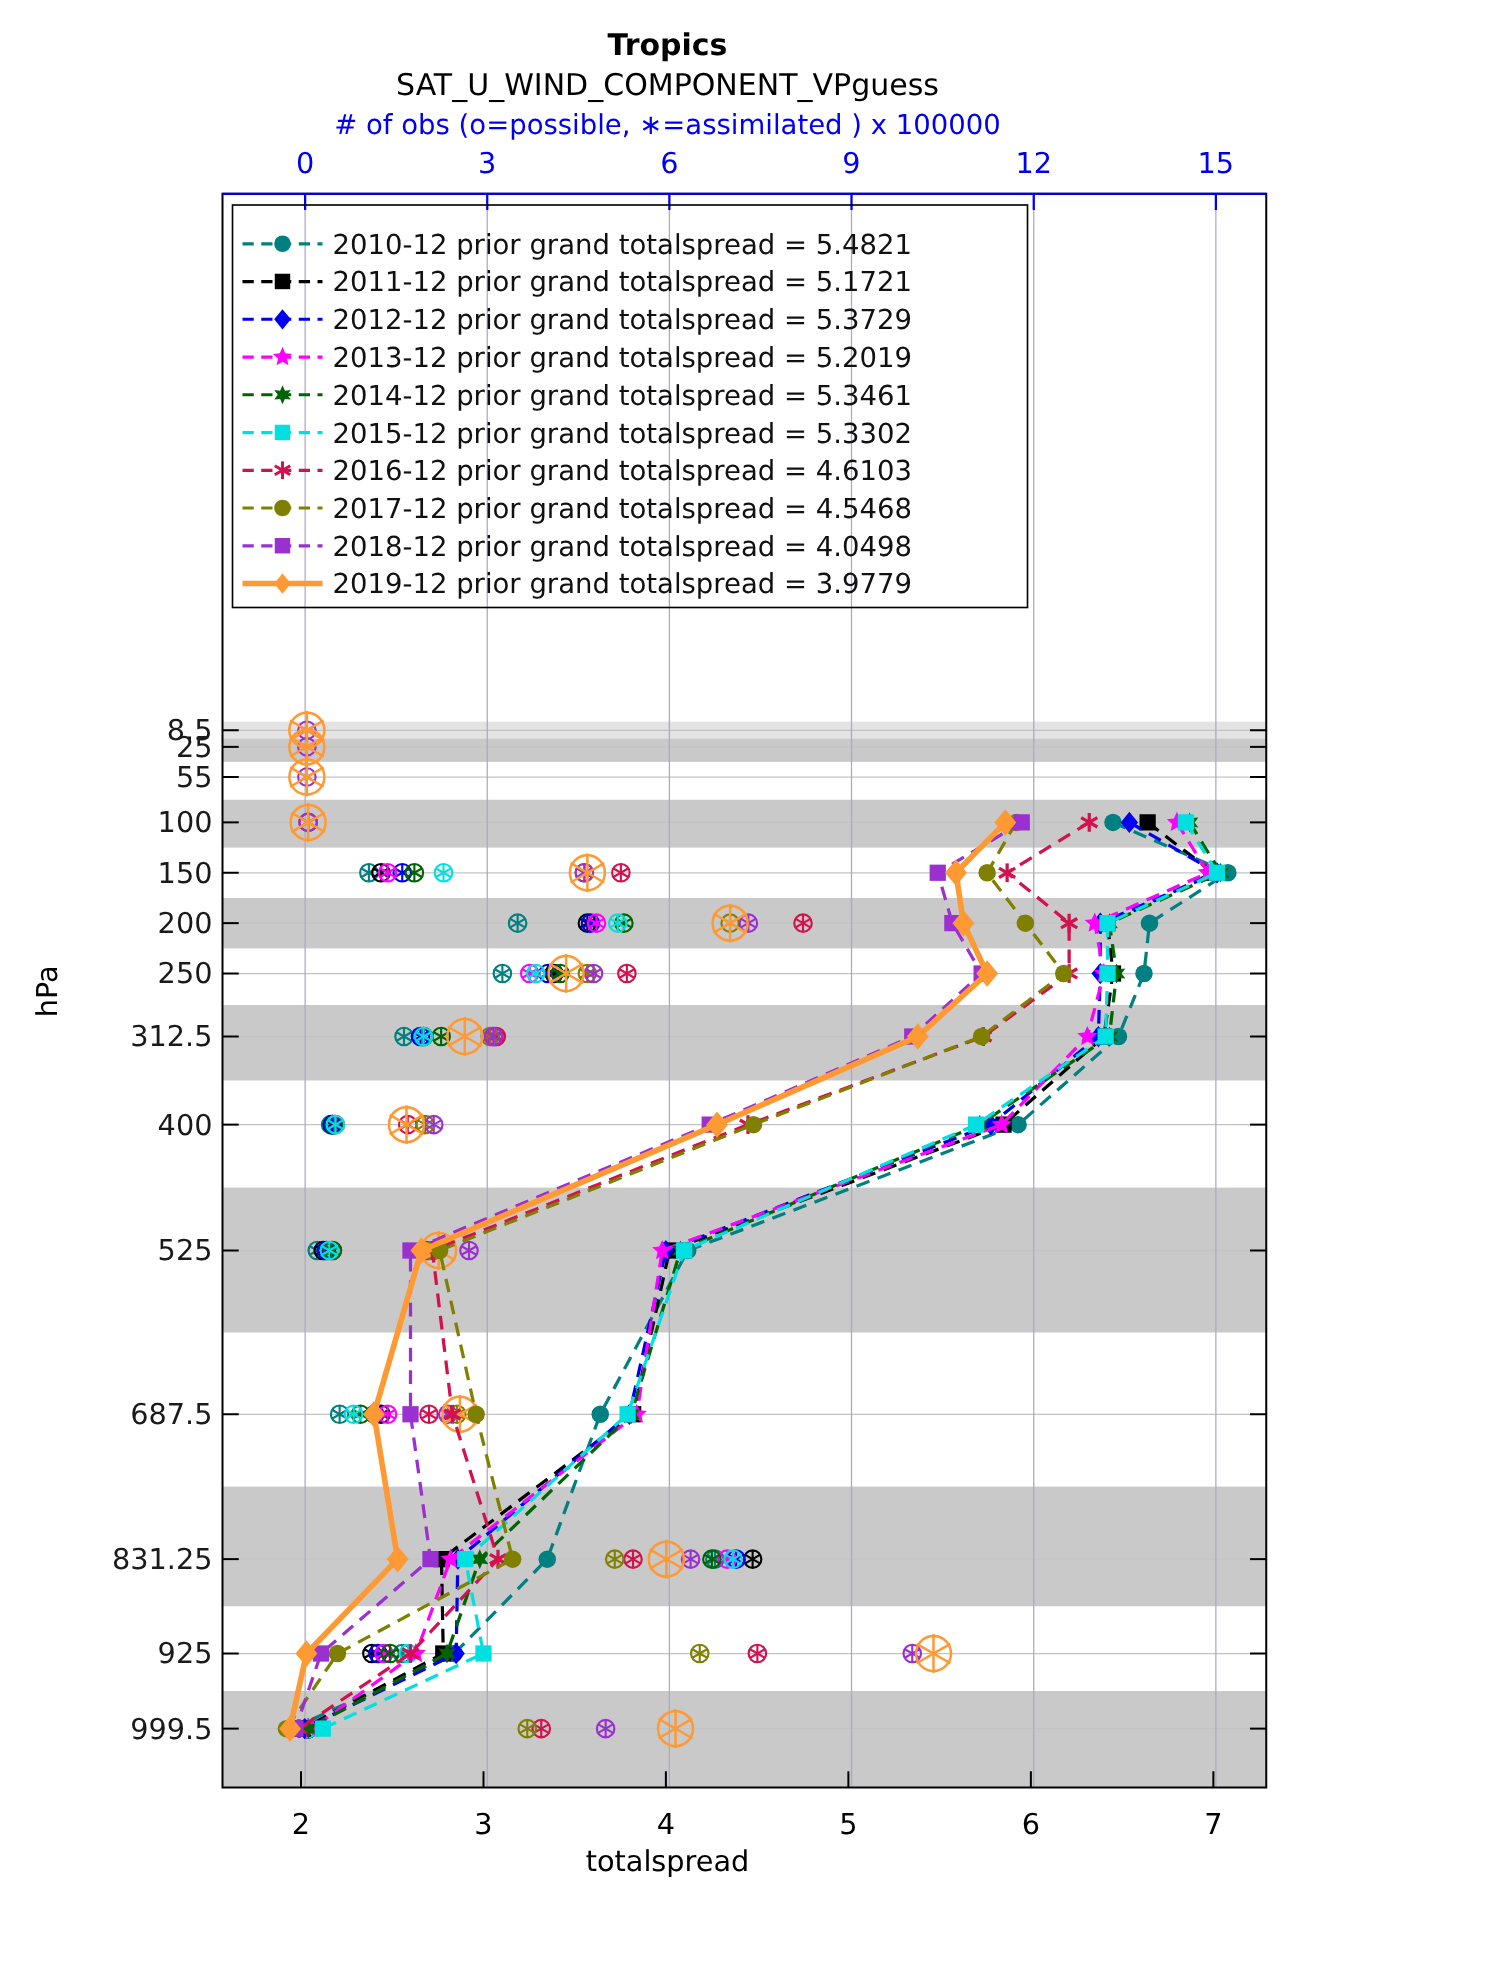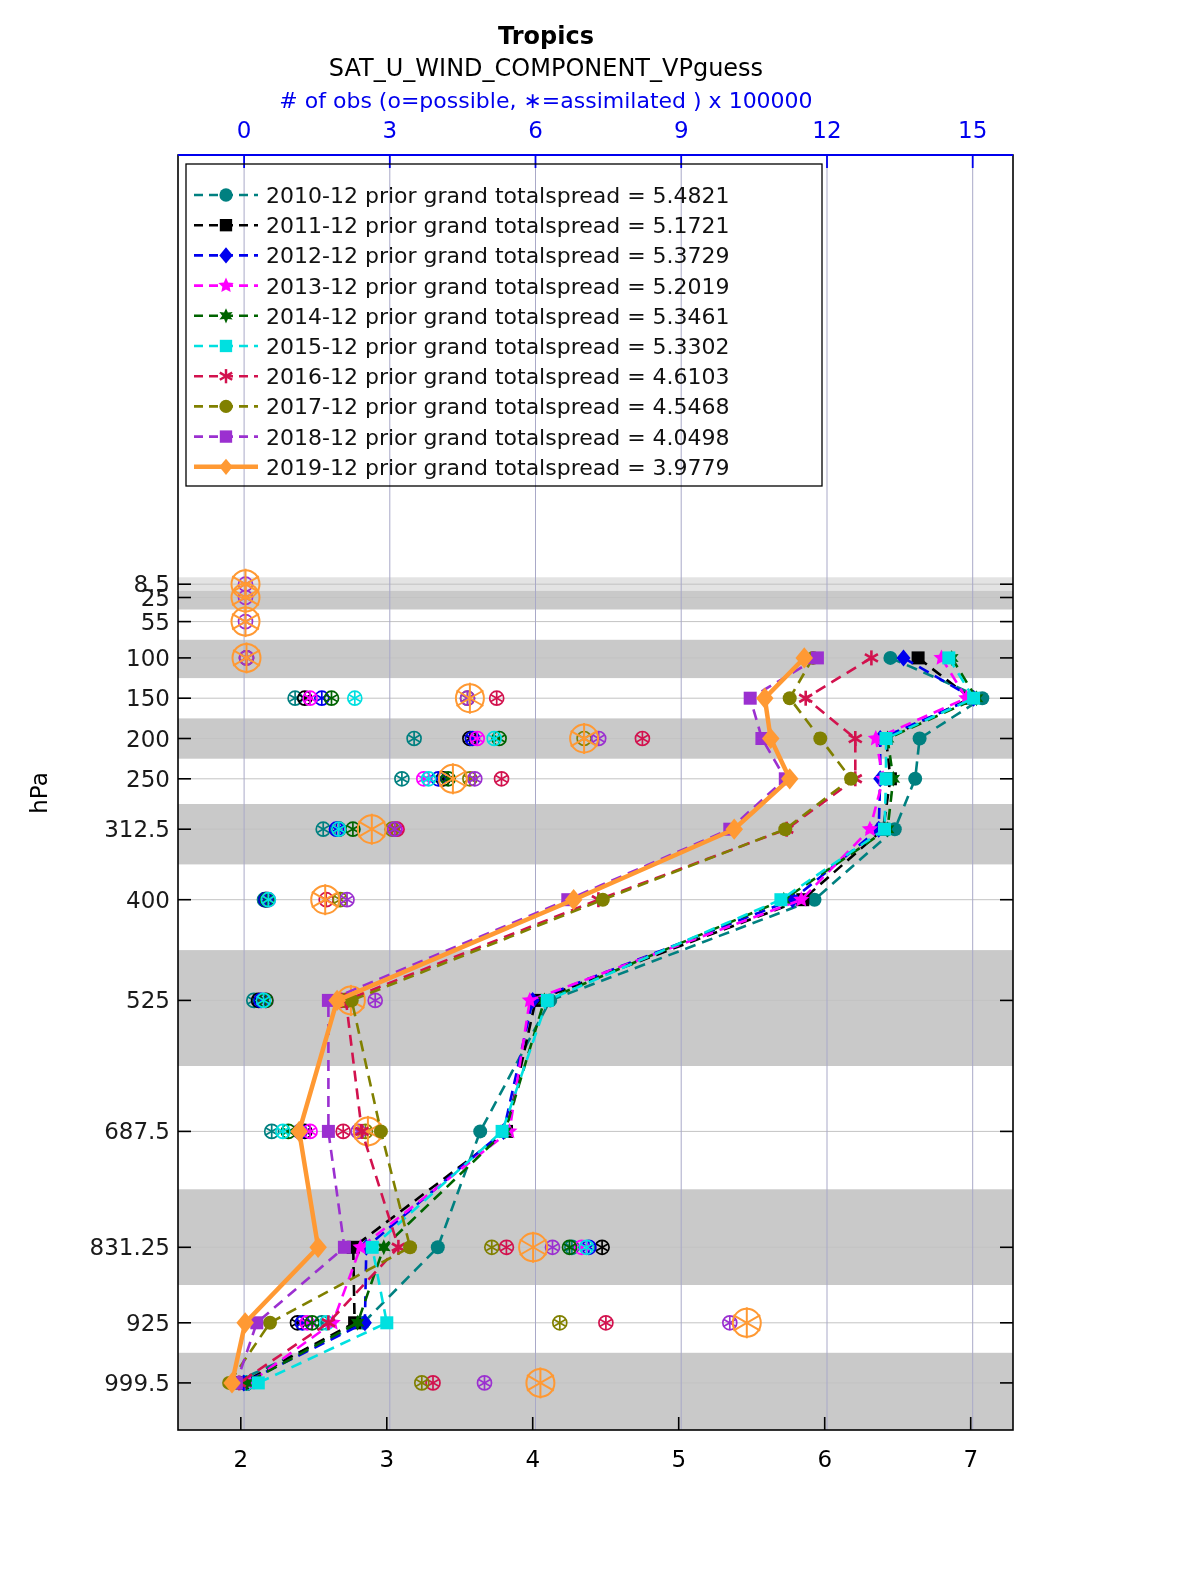--- a/index.html
+++ b/index.html
@@ -1,19 +1,19 @@
 <!DOCTYPE html>
 <html><head>
 <meta charset="utf-8">
 <style>
   html,body{margin:0;padding:0;background:#ffffff;}
   #fig{position:relative;width:1200px;height:1575px;background:#fff;
        font-family:"DejaVu Sans",sans-serif;overflow:hidden;}
   #plot-svg{position:absolute;left:0;top:0;}
-  .ttl{position:absolute;left:16px;width:1060px;text-align:center;color:#000;}
+  .ttl{position:absolute;left:4px;width:1060px;text-align:center;color:#000;}
   #chart-title{top:22px;font-size:24px;font-weight:bold;}
   #chart-subtitle{top:54px;font-size:24px;font-weight:normal;}
   #top-axis-label{top:88px;font-size:22px;color:#0000ee;}
   #bottom-axis-label{top:1477px;font-size:23px;}
   #y-axis-label{position:absolute;left:18px;top:780px;font-size:23px;
                 transform:rotate(-90deg);transform-origin:center;}
 </style>
 </head>
 <body>
 
@@ -804,13 +804,14 @@
           <line x1="194" x2="258" y1="466.8" y2="466.8" stroke="#ff9933" stroke-width="4.5"></line>
           <polygon points="226,458.7 232.7,466.8 226,474.9 219.3,466.8" fill="#ff9933"></polygon>
           <text x="266" y="474.8" font-size="22" fill="#111" font-family="DejaVu Sans,sans-serif">2019-12 prior grand totalspread = 3.9779</text>
         </g>
       </g>
     </svg>
   <div id="chart-title" class="ttl">Tropics</div>
   <div id="chart-subtitle" class="ttl">SAT_U_WIND_COMPONENT_VPguess</div>
   <div id="top-axis-label" class="ttl"># of obs (o=possible, ∗=assimilated ) x 100000</div>
   <div id="y-axis-label">hPa</div>
+  <div id="bottom-axis-label" class="ttl">totalspread</div>
 </div>
 
 </body></html>

